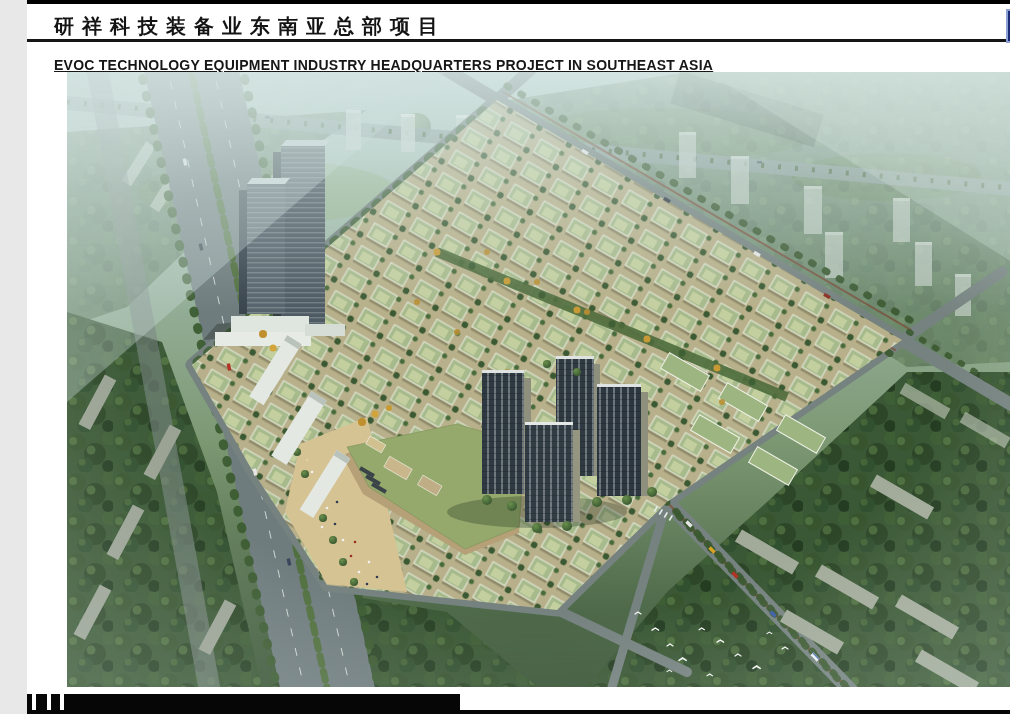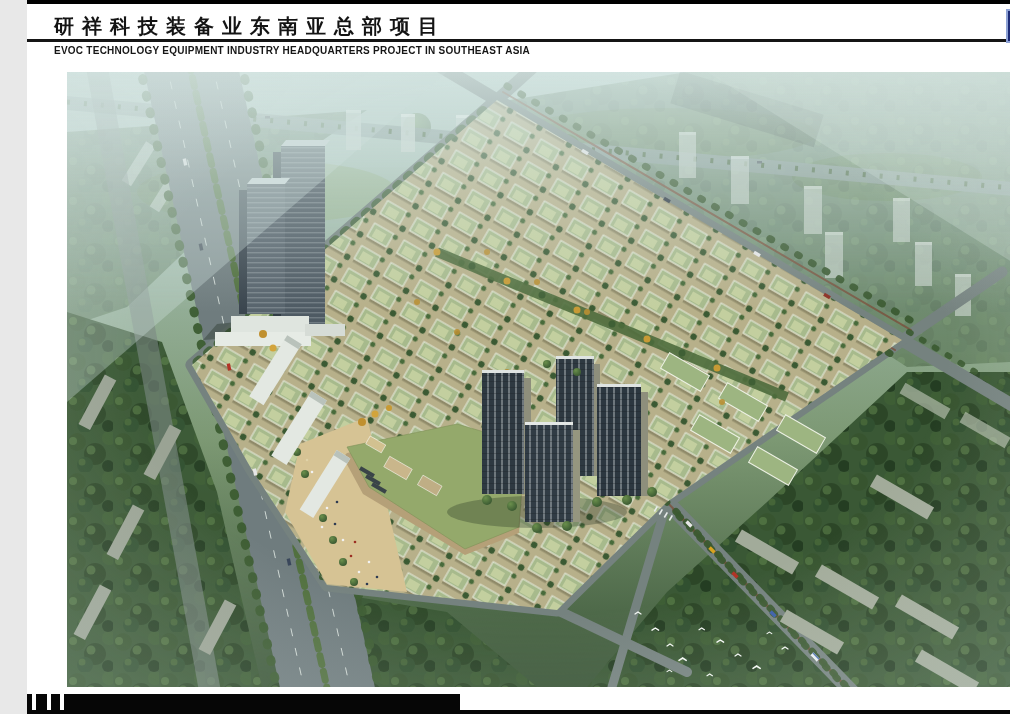--- a/index.html
+++ b/index.html
@@ -3,22 +3,22 @@
 <meta charset="utf-8">
 <style>
   html,body{margin:0;padding:0;background:#e8e8e8;}
   #page{position:relative;width:1010px;height:714px;background:#ffffff;overflow:hidden;
         font-family:"Liberation Sans",sans-serif;margin-left:27px;}
   
   #top-bar{position:absolute;left:0;top:0;width:1010px;height:4px;background:#000;}
   #title-zh{position:absolute;left:27px;top:13px;font-size:20px;font-weight:bold;
             letter-spacing:8px;color:#141414;white-space:nowrap;}
   #title-rule{position:absolute;left:0;top:39px;width:1010px;height:3px;background:#151515;}
-  #subtitle-en{position:absolute;left:27px;top:45px;font-size:10px;font-weight:bold;
-               letter-spacing:.25px;color:#161616;white-space:nowrap;}
+  #subtitle-en{position:absolute;left:27px;top:57px;font-size:14px;font-weight:bold;
+               letter-spacing:.25px;color:#161616;white-space:nowrap;text-decoration:underline;}
   #logo{position:absolute;left:979px;top:9px;width:42px;height:34px;}
   
   #render-wrap{position:absolute;left:40px;top:72px;width:945px;height:615px;}
   #render-wrap svg{display:block;}
   
   #footer-bar{position:absolute;left:0;top:694px;width:433px;height:20px;background:#060606;}
   .bar-stripe{position:absolute;top:0;width:4px;height:20px;background:#ffffff;}
   #footer-line{position:absolute;left:0;top:710px;width:1010px;height:4px;background:#060606;}
   #caption-panel{position:absolute;left:433px;top:694px;width:555px;height:16px;background:#ffffff;}
   #caption{position:absolute;right:24px;top:0;height:16px;line-height:15px;font-size:13px;

